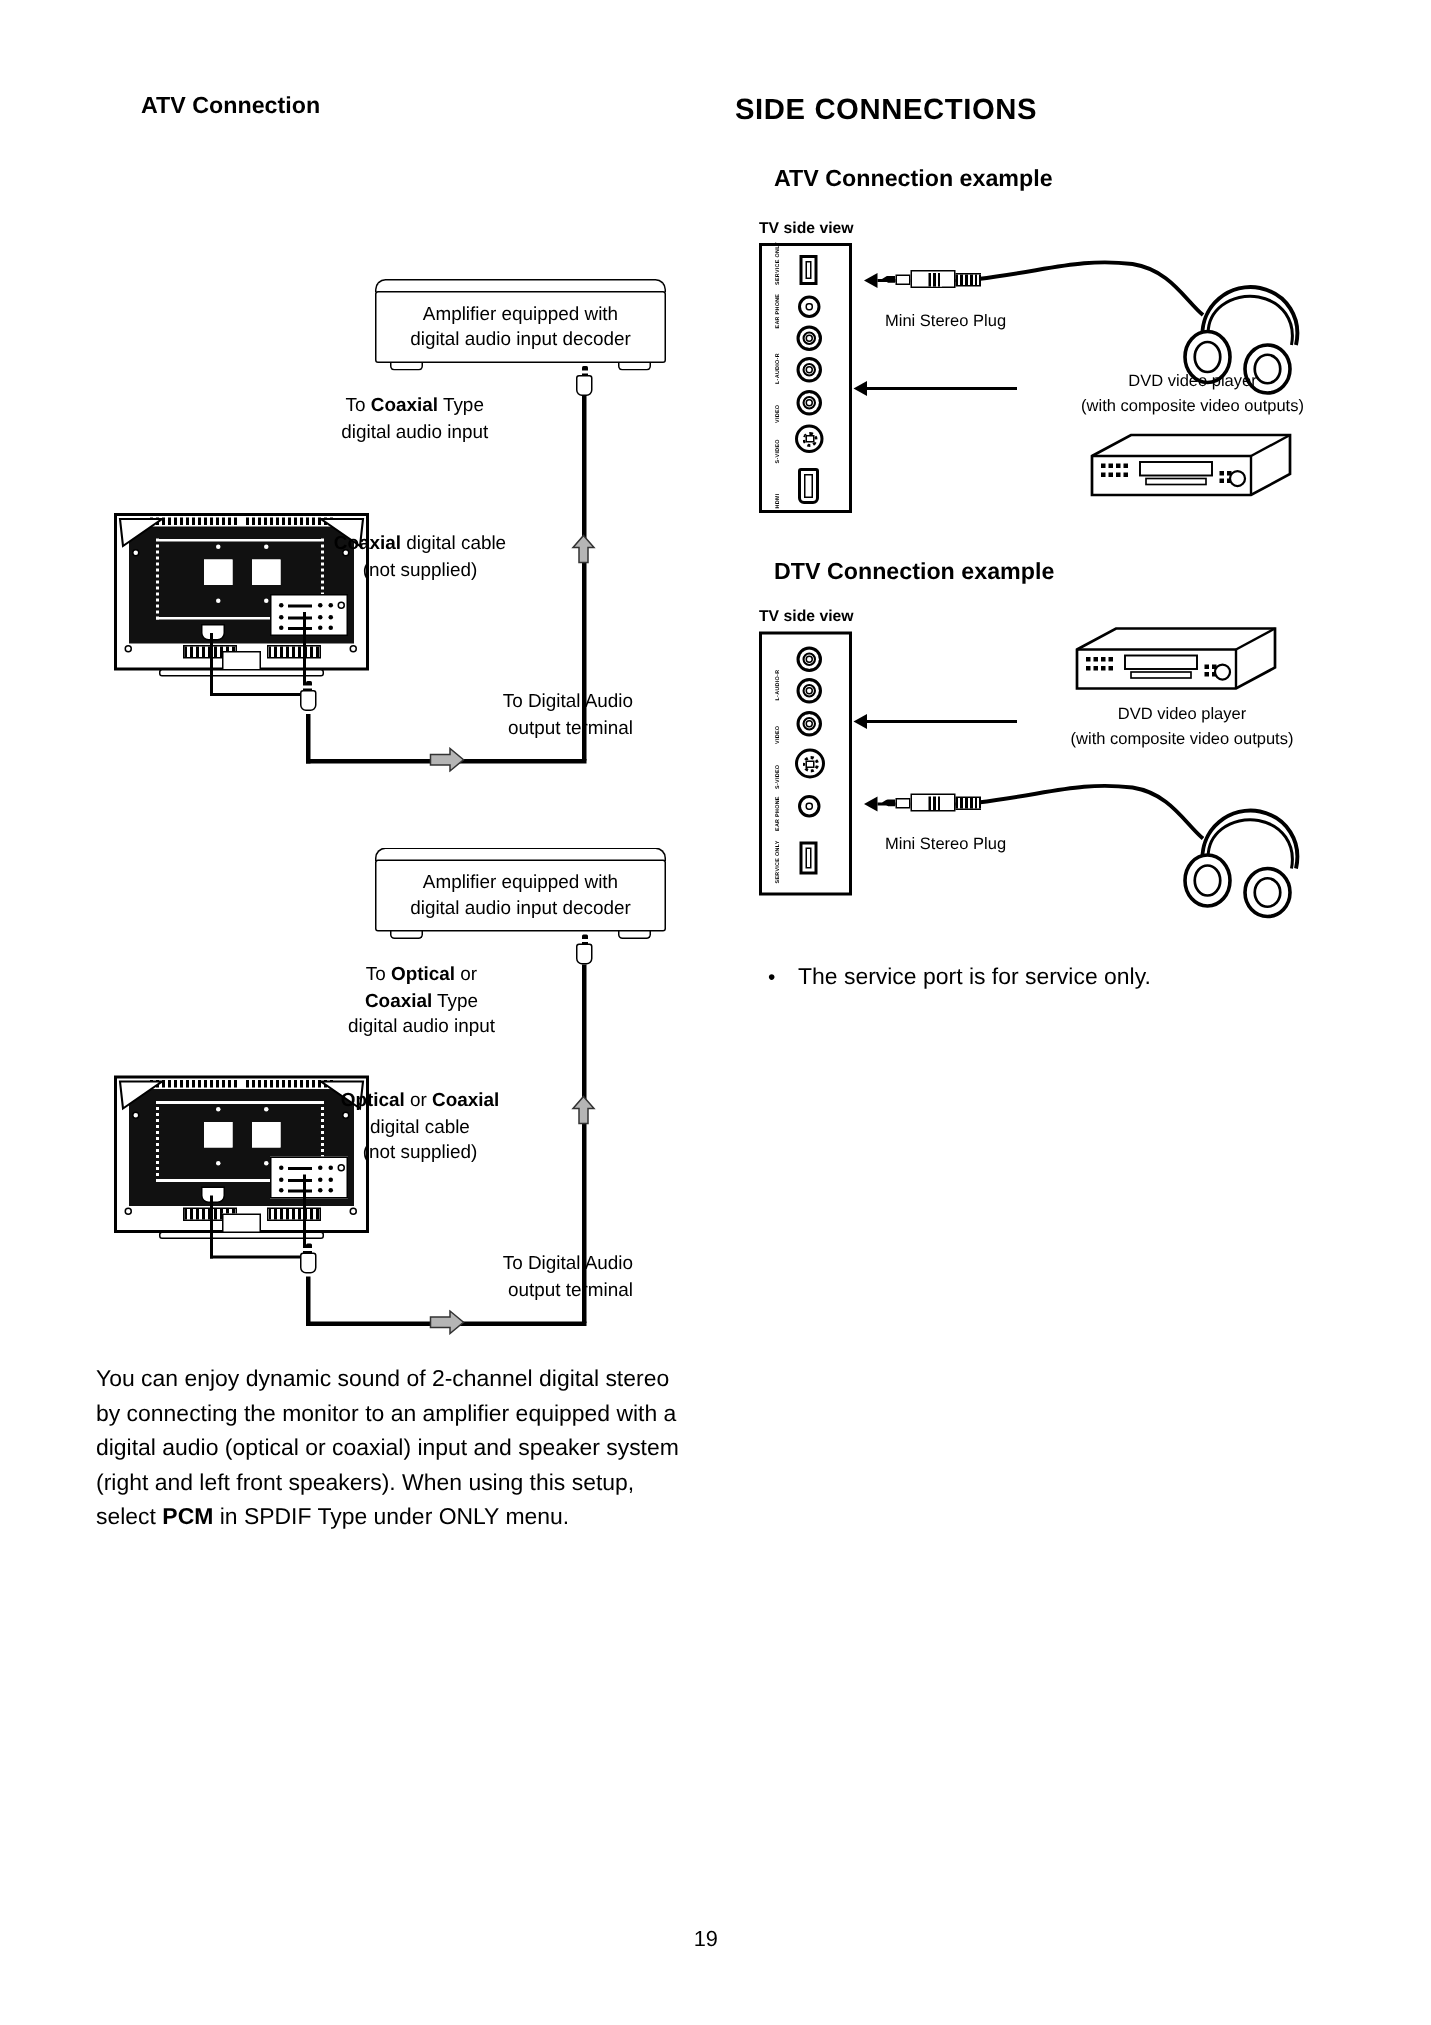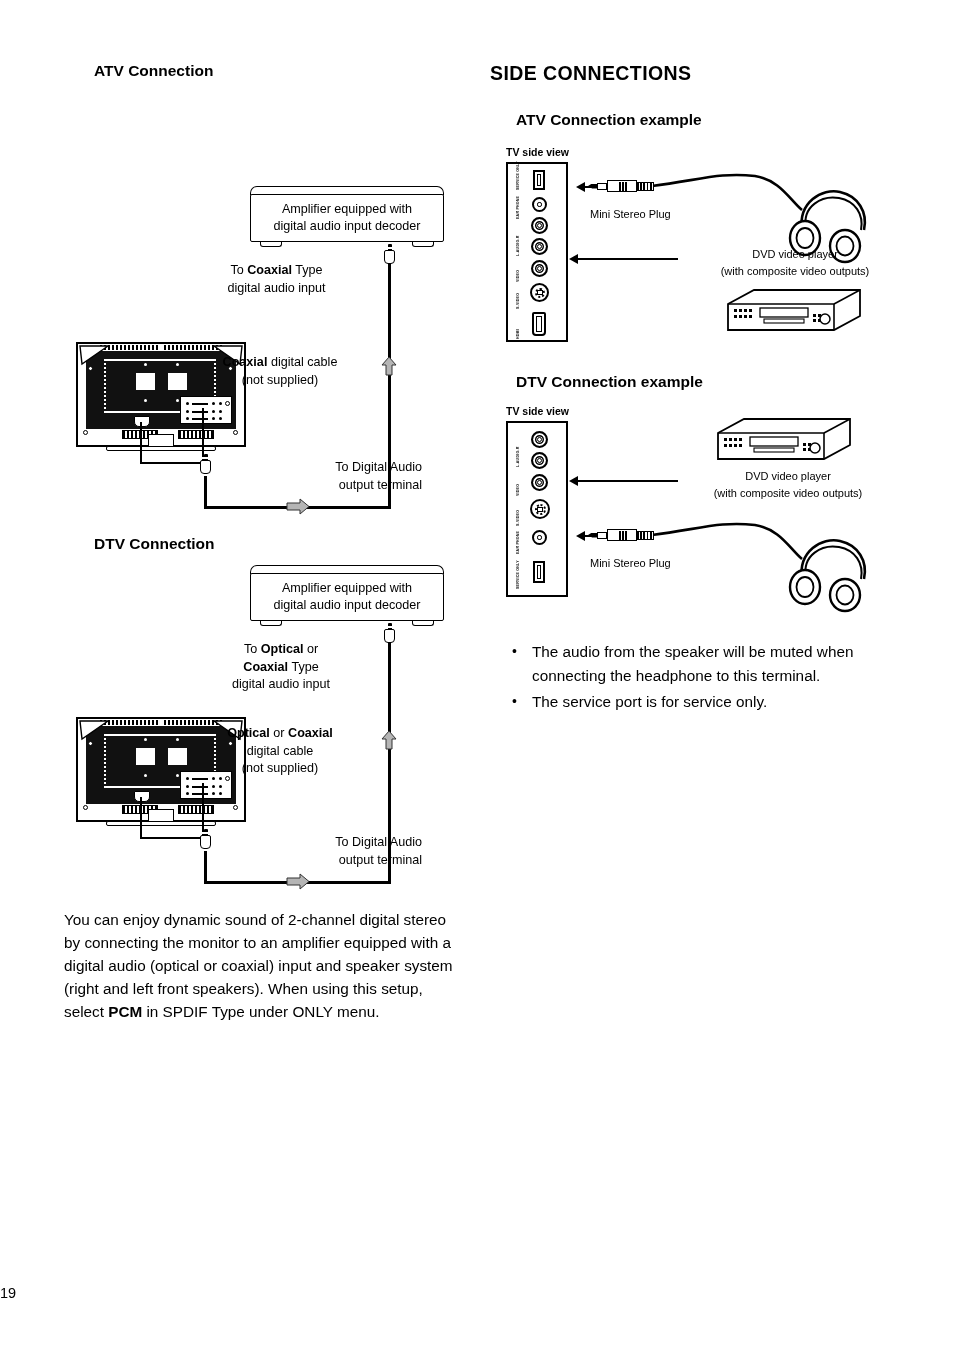--- a/index.html
+++ b/index.html
@@ -457,21 +457,21 @@
     font-size: 11px;
     line-height: 17px;
     z-index: 4;
   }
   .cap-center { text-align: center; }
 
   .page-num {
     position: absolute;
     left: 0; right: 13px;
     top: 1285px;
-    text-align: left;
+    text-align: center;
     font-size: 14.5px;
   }
 </style>
 </head>
 <body>
 
 <div class="page">
 
   <div class="col-left">
 
@@ -572,23 +572,20 @@
       <div class="tv-strip" style="left:102px;top:88px;width:36px;"></div>
       <div class="tv-neck"></div>
       <div class="tv-base"></div>
 
       <div class="tv-outline-line" style="left:64px;top:80px;width:2px;height:42px;"></div>
       <div class="tv-outline-line" style="left:64px;top:120px;width:64px;height:2px;"></div>
       <div class="tv-outline-line" style="left:126px;top:66px;width:2px;height:56px;"></div>
     </div>
   </div>
 
-  <div style="position:absolute;left:64px;top:535px;width:412px;">
-    <h2 class="h-sub">DTV Connection</h2>
-  </div>
 
   <div class="diagram" style="position:absolute;left:64px;top:565px;width:420px;height:330px;">
 
     <div class="amp-lid" style="left:186px;top:0px;width:194px;"></div>
     <div class="amp-box" style="left:186px;top:8px;width:194px;height:48px;">
       <div>
         <div>Amplifier equipped with</div>
         <div>digital audio input decoder</div>
       </div>
     </div>
@@ -868,20 +865,19 @@
       <path d="M18,42 C14,20 34,9 51,12 C67,15 76,28 73,44" fill="none" stroke="#000" stroke-width="2"></path>
       <ellipse cx="17" cy="52" rx="15" ry="17" fill="#fff" stroke="#000" stroke-width="2.4"></ellipse>
       <ellipse cx="17" cy="52" rx="8.5" ry="10" fill="#fff" stroke="#000" stroke-width="1.8"></ellipse>
       <ellipse cx="57" cy="60" rx="15" ry="16" fill="#fff" stroke="#000" stroke-width="2.4"></ellipse>
       <ellipse cx="57" cy="60" rx="8.5" ry="9.5" fill="#fff" stroke="#000" stroke-width="1.8"></ellipse>
     </svg>
   </div>
 
   <div style="position:absolute;left:504px;top:640px;width:390px;">
     <ul class="bullets">
-      <li>The audio from the speaker will be muted when connecting the headphone to this terminal.</li>
       <li>The service port is for service only.</li>
     </ul>
   </div>
 
   <div class="page-num">19</div>
 
 </div>
 
 </body></html>

